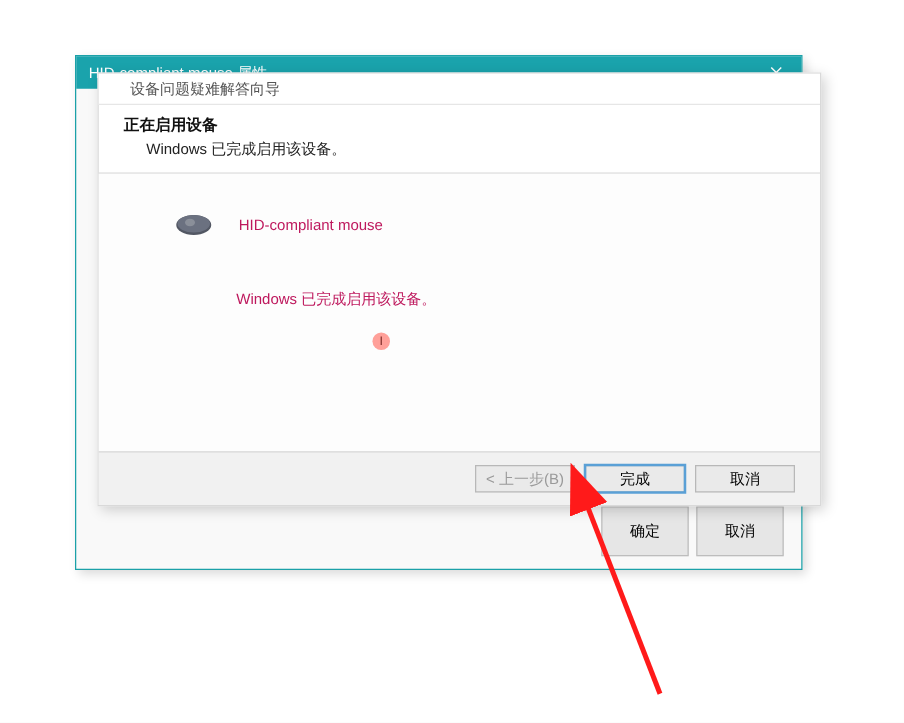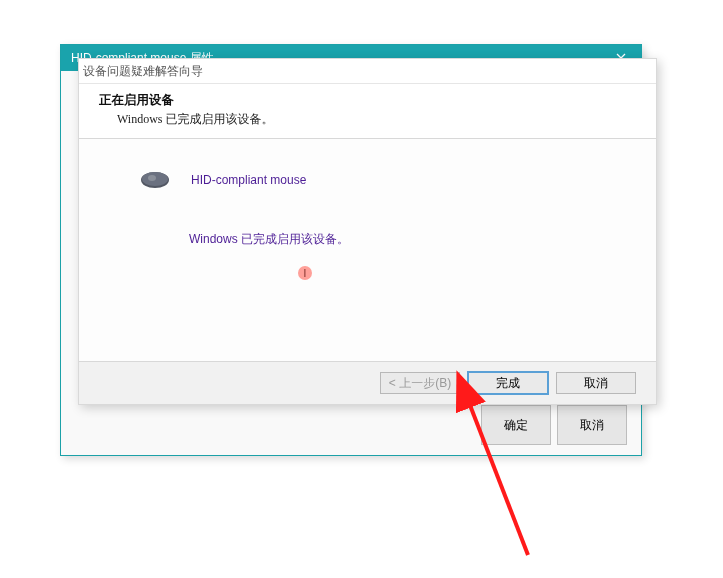--- a/index.html
+++ b/index.html
@@ -77,44 +77,43 @@
     flex-direction: column;
   }
   .wizard-titlebar {
     height: 24px;
     background: #ffffff;
     border-bottom: 1px solid #e6e6e6;
     font-size: 12px;
     color: #555;
     display: flex;
     align-items: center;
-    padding-left: 4px;
+    padding-left: 25px;
   }
   .wizard-header {
     padding: 8px 8px 10px 20px;
     border-bottom: 1px solid #d8d8d8;
-    font-family: Liberation Serif, serif;
   }
   .wizard-header .h-title {
     font-size: 12.5px;
     font-weight: bold;
     color: #111;
   }
   .wizard-header .h-sub {
     font-size: 12px;
     color: #222;
     margin-left: 18px;
     margin-top: 2px;
   }
   .wizard-body {
     flex: 1;
     background: #fdfdfd;
     padding: 30px 40px;
     font-size: 12px;
-    color: #4c1d95;
+    color: #be185d;
   }
   .device-row {
     display: flex;
     align-items: center;
     gap: 20px;
     margin-bottom: 40px;
     margin-left: 20px;
   }
   .mouse-icon svg { display:block; }
   .status-line {

